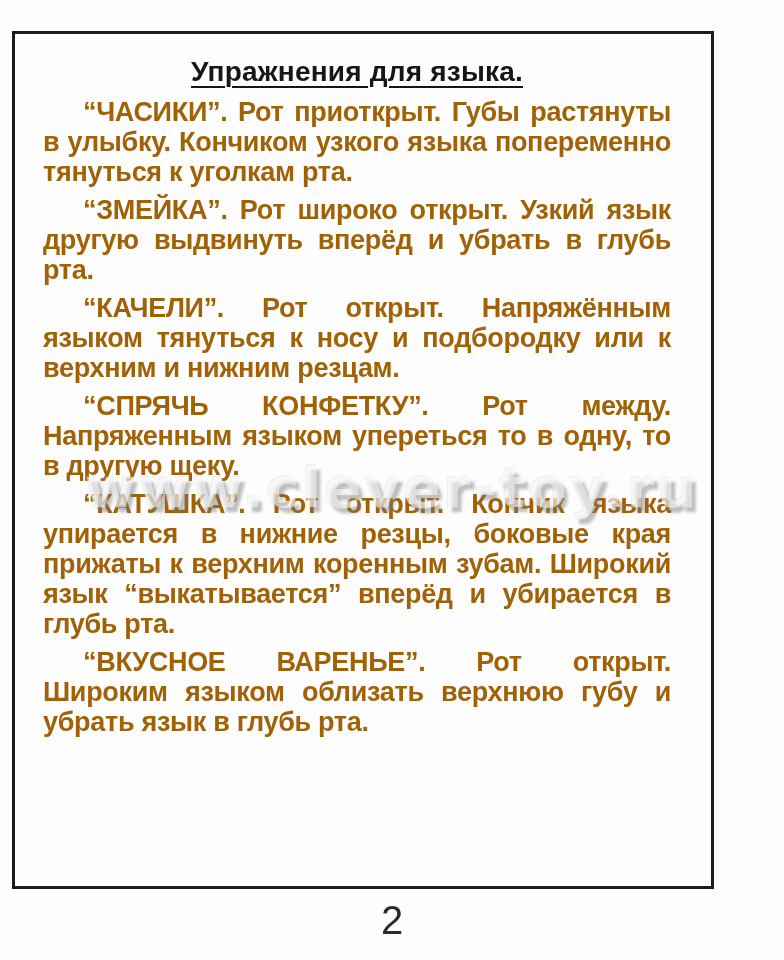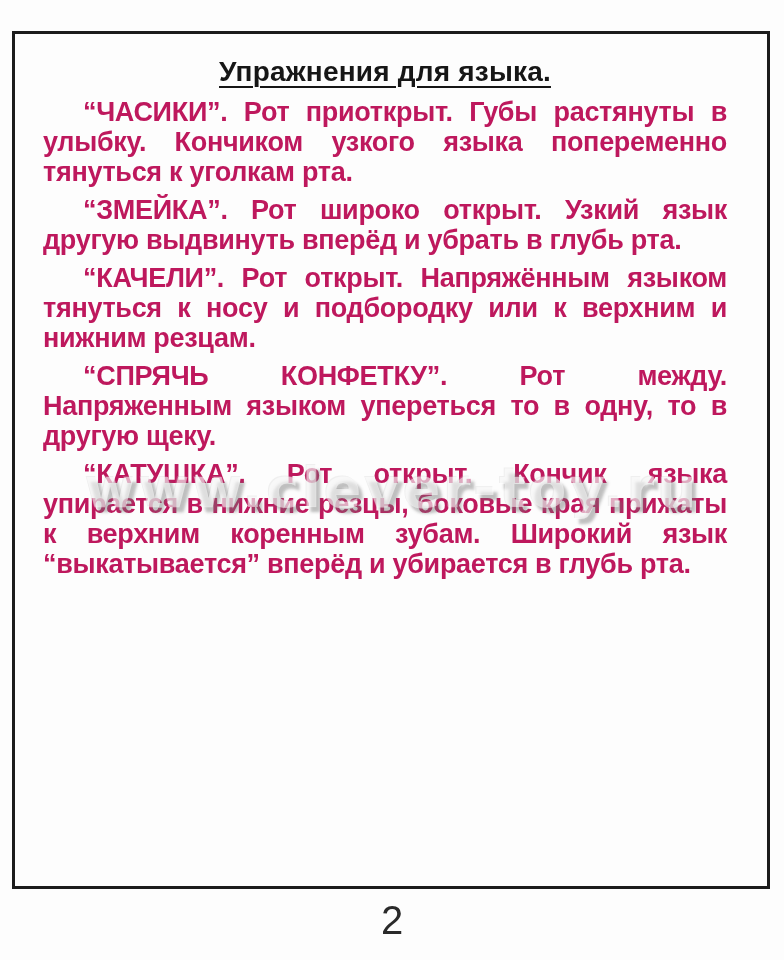--- a/index.html
+++ b/index.html
@@ -11,21 +11,21 @@
     height: 960px;
     background: #fdfdfd;
     font-family: "Liberation Sans", sans-serif;
     position: relative;
     overflow: hidden;
   }
   .frame {
     position: absolute;
     left: 12px;
     top: 31px;
-    width: 758px;
+    width: 702px;
     height: 858px;
     box-sizing: border-box;
     border: 3px solid #1c1c1c;
     background: #fdfdfd;
     padding: 22px 40px 0 28px;
   }
   .title {
     margin: 0 0 9px 0;
     text-align: center;
     font-size: 28px;
@@ -34,21 +34,21 @@
     text-decoration: underline;
     text-decoration-thickness: 2px;
     text-underline-offset: 5px;
     letter-spacing: 0.2px;
   }
   .para {
     margin: 0 0 8px 0;
     font-size: 27px;
     line-height: 30px;
     font-weight: bold;
-    color: #be185d;
+    color: #a16207;
     text-align: justify;
     text-indent: 40px;
     letter-spacing: -0.3px;
   }
   .watermark {
     position: absolute;
     left: 50%;
     top: 456px;
     transform: translateX(-50%);
     font-family: "DejaVu Sans", sans-serif;
@@ -85,19 +85,20 @@
 
     <p class="para">“ЗМЕЙКА”. Рот широко открыт. Узкий язык другую выдвинуть вперёд и убрать в глубь рта.</p>
 
     <p class="para">“КАЧЕЛИ”. Рот открыт. Напряжённым языком тянуться к носу и подбородку или к верхним и нижним резцам.</p>
 
     <p class="para">“СПРЯЧЬ КОНФЕТКУ”. Рот между. Напряженным языком упереться то в одну, то в другую щеку.</p>
 
 
     <p class="para">“КАТУШКА”. Рот открыт. Кончик языка упирается в нижние резцы, боковые края прижаты к верхним коренным зубам. Широкий язык “выкатывается” вперёд и убирается в глубь рта.</p>
 
+    <p class="para">“ВКУСНОЕ ВАРЕНЬЕ”. Рот открыт. Широким языком облизать верхнюю губу и убрать язык в глубь рта.</p>
   </div>
 
   <div class="watermark">www.clever-toy.ru</div>
 
   <div class="page-number">2</div>
 
 </div>
 
 </body></html>

